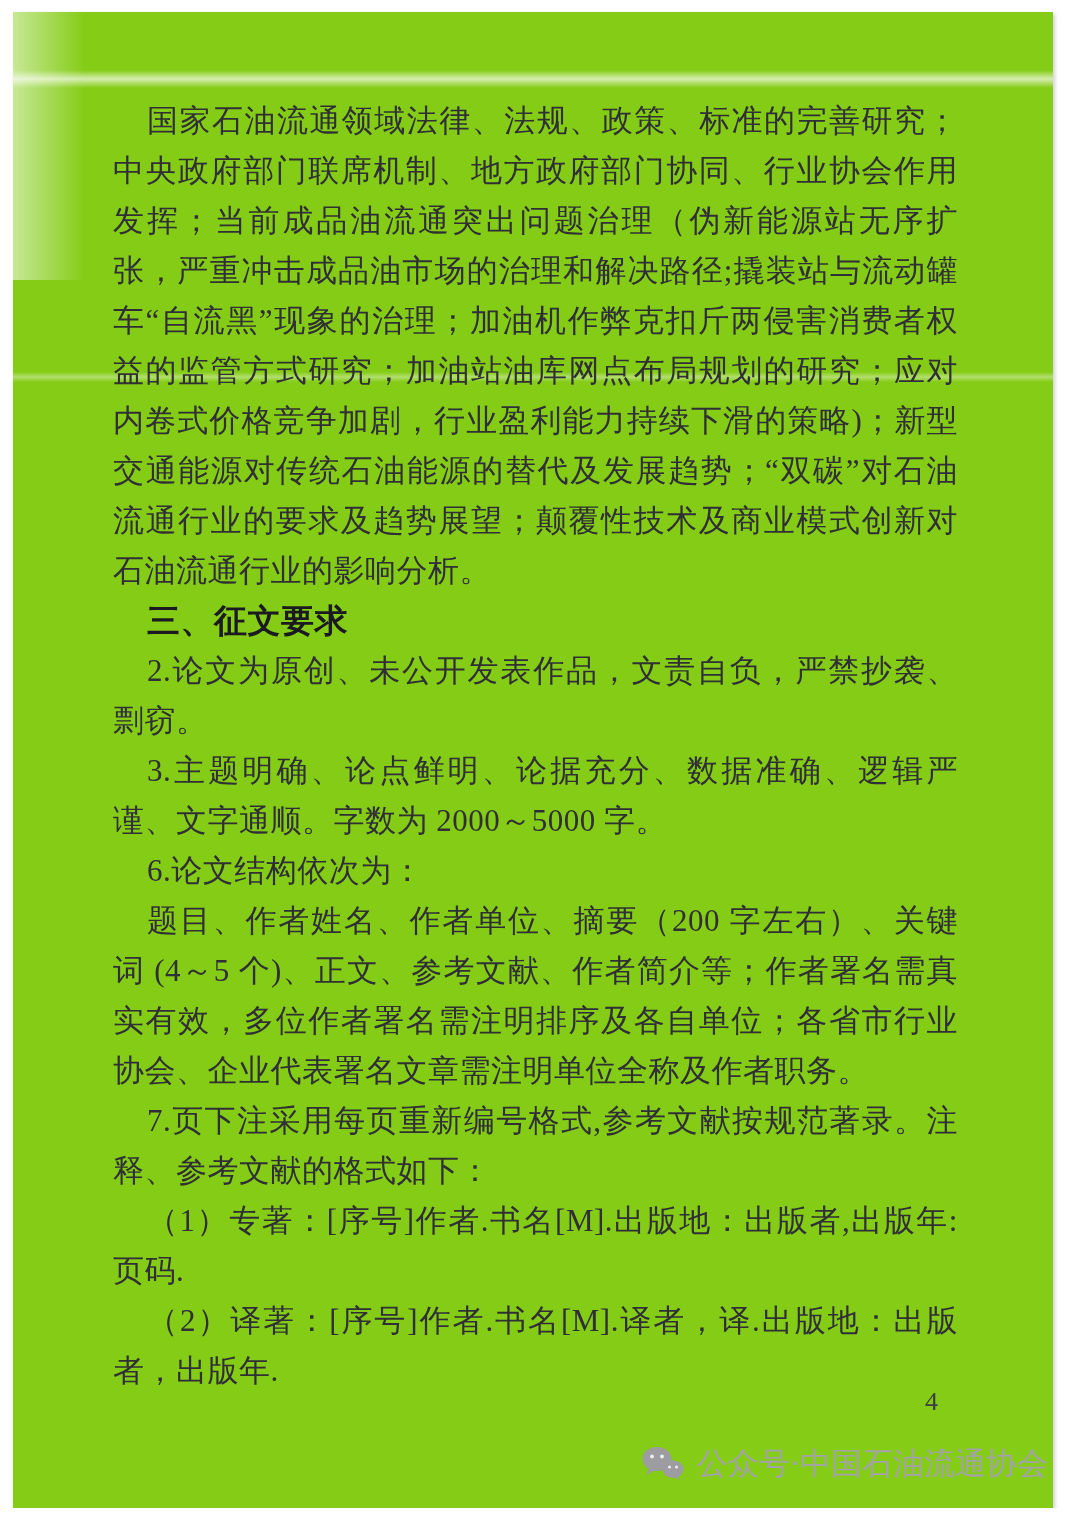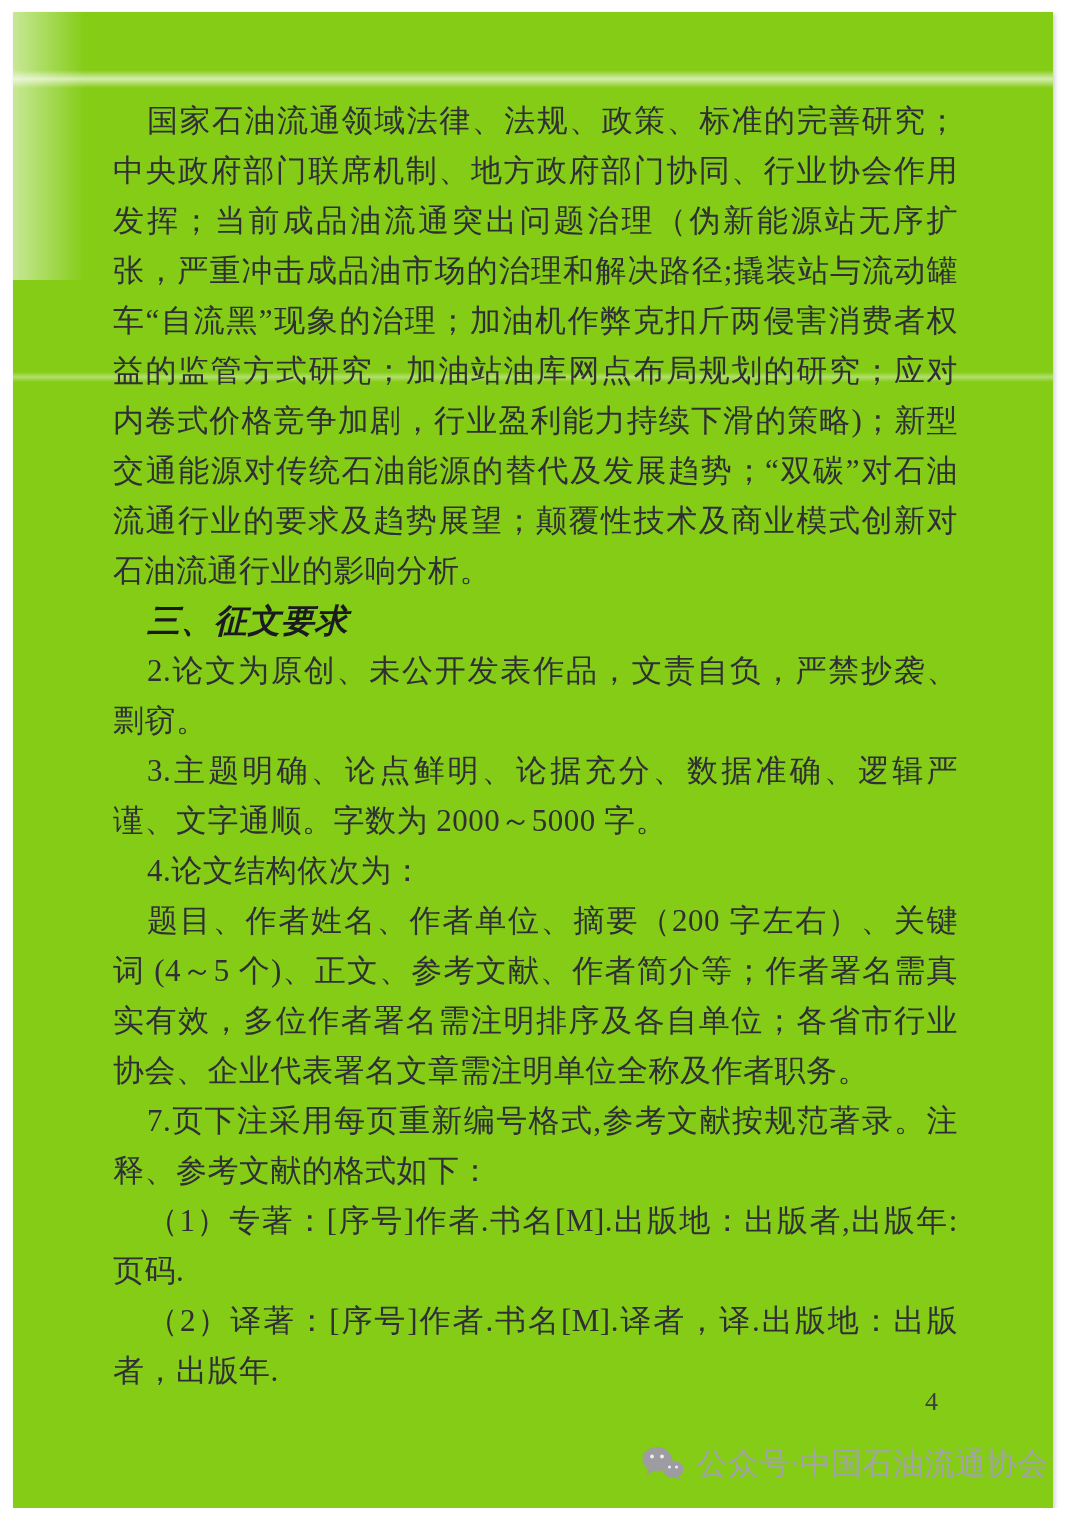--- a/index.html
+++ b/index.html
@@ -42,21 +42,20 @@
   }
   .content p { margin: 0; text-indent: 34px; }
   .section-heading {
     font-family: "Liberation Sans", "DejaVu Sans", sans-serif;
     font-weight: 700;
     font-size: 33px;
     color: #1A1A20;
     margin: 7px 0 3px 0;
     text-indent: 34px;
     text-align: left;
-    font-style: italic;
   }
   .page-number {
     position: absolute;
     left: 912px; top: 1375px;
     font-size: 26px;
     color: #3C3C42;
     font-family: "Liberation Serif", serif;
   }
   .watermark {
     position: absolute;
@@ -82,21 +81,21 @@
 <div class="page">
   <div class="crease-top"></div>
   <div class="crease-mid"></div>
   <div class="edge-strip-left"></div>
 
   <div class="content">
     <p>国家石油流通领域法律、法规、政策、标准的完善研究；中央政府部门联席机制、地方政府部门协同、行业协会作用发挥；当前成品油流通突出问题治理（伪新能源站无序扩张，严重冲击成品油市场的治理和解决路径;撬装站与流动罐车“自流黑”现象的治理；加油机作弊克扣斤两侵害消费者权益的监管方式研究；加油站油库网点布局规划的研究；应对内卷式价格竞争加剧，行业盈利能力持续下滑的策略)；新型交通能源对传统石油能源的替代及发展趋势；“双碳”对石油流通行业的要求及趋势展望；颠覆性技术及商业模式创新对石油流通行业的影响分析。</p>
     <p class="section-heading">三、征文要求</p>
     <p>2.论文为原创、未公开发表作品，文责自负，严禁抄袭、剽窃。</p>
     <p>3.主题明确、论点鲜明、论据充分、数据准确、逻辑严谨、文字通顺。字数为 2000～5000 字。</p>
-    <p>4.论文结构依次为：</p>
+    <p>6.论文结构依次为：</p>
     <p>题目、作者姓名、作者单位、摘要（200 字左右）、关键词 (4～5 个)、正文、参考文献、作者简介等；作者署名需真实有效，多位作者署名需注明排序及各自单位；各省市行业协会、企业代表署名文章需注明单位全称及作者职务。</p>
     <p>7.页下注采用每页重新编号格式,参考文献按规范著录。注释、参考文献的格式如下：</p>
     <p>（1）专著：[序号]作者.书名[M].出版地：出版者,出版年:页码.</p>
     <p>（2）译著：[序号]作者.书名[M].译者，译.出版地：出版者，出版年.</p>
   </div>
 
   <div class="page-number">4</div>
 </div>
 
 <div class="watermark">

